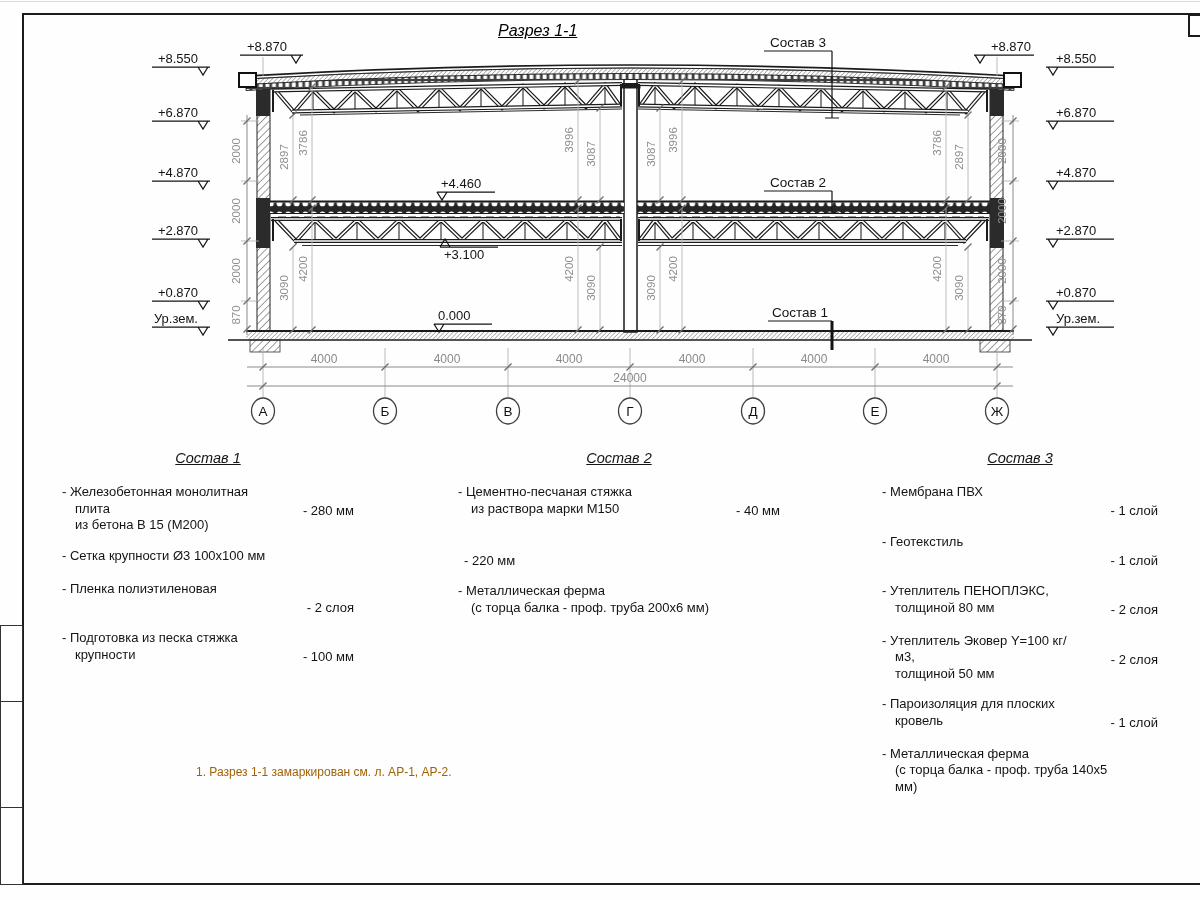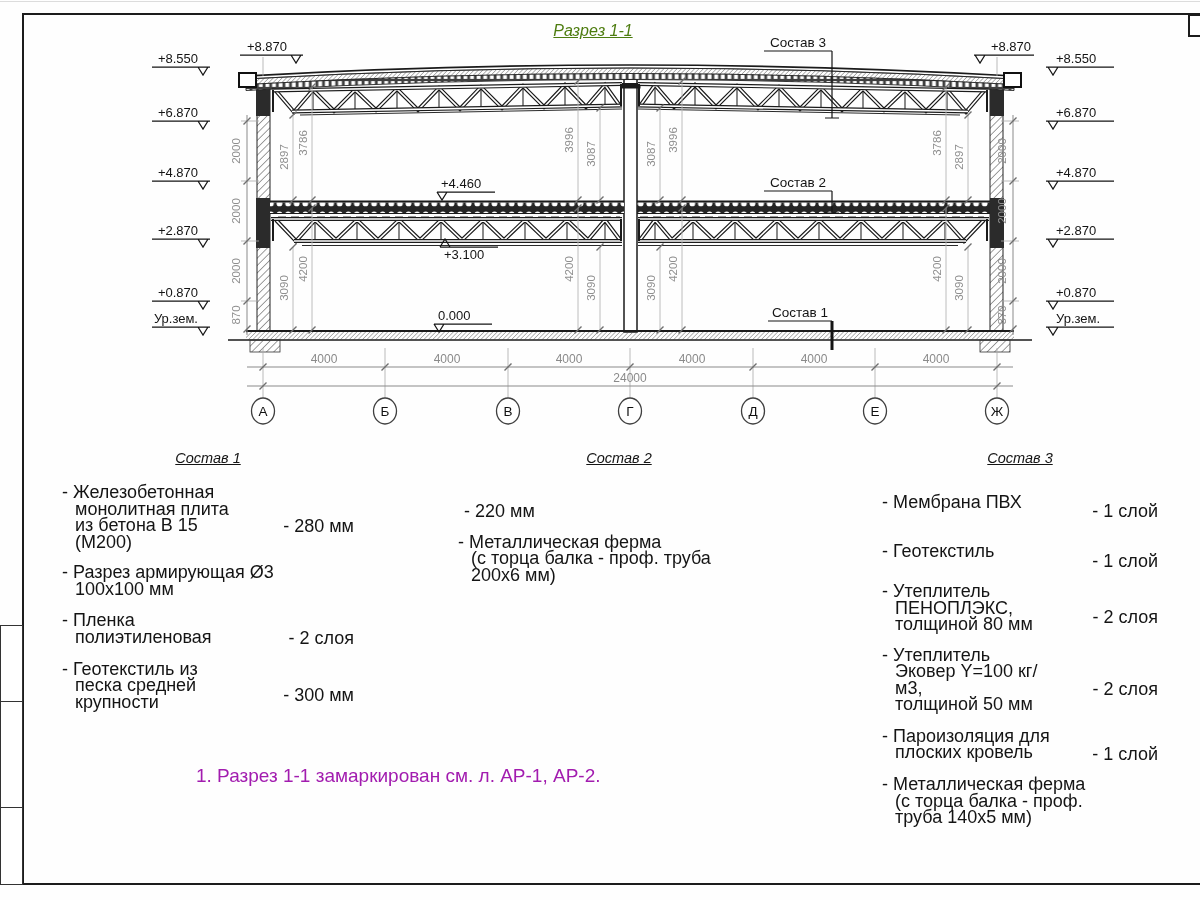--- a/index.html
+++ b/index.html
@@ -5,30 +5,30 @@
   html,body{margin:0;padding:0;background:#fff;}
   .page{position:relative;width:1200px;height:900px;background:#fefefe;
         font-family:"Liberation Sans",sans-serif;overflow:hidden;}
   .abs{position:absolute;}
   .scanline{left:0;top:1px;width:1200px;height:1px;background:#dcdcdc;}
   .frame-top{left:22px;top:13px;width:1178px;border-top:2px solid #1c1c1c;}
   .frame-left{left:22px;top:13px;height:871px;border-left:2px solid #1c1c1c;}
   .frame-bottom{left:22px;top:883px;width:1178px;border-top:2px solid #1c1c1c;}
   .corner-box{left:1188px;top:14px;width:14px;height:19px;border:2px solid #1c1c1c;background:#fff;}
   .stamp-box{left:0;width:21px;border:1px solid #333;background:#fff;}
-  .sheet-title{left:498px;top:22px;width:190px;text-align:center;font-size:16px;
-               font-style:italic;color:#4d7c0f;}
+  .sheet-title{left:498px;top:22px;width:190px;font-size:16px;
+               font-style:italic;color:#000000;}
   .sheet-title span{text-decoration:underline;}
   .comp{position:absolute;color:#141414;}
   .comp-title{text-align:center;font-size:14.5px;font-style:italic;margin-bottom:18px;}
   .comp-title span{text-decoration:underline;}
-  .ci{display:flex;align-items:center;margin-bottom:14px;font-size:18px;line-height:16.5px;gap:36px;}
+  .ci{display:flex;align-items:flex-start;margin-bottom:14px;font-size:13px;line-height:16.5px;gap:36px;}
   .ci-n{white-space:pre-line;padding-left:13px;text-indent:-13px;flex:1;}
   .ci-v{white-space:nowrap;margin-left:6px;margin-top:19px;}
-  .note{left:196px;top:765px;font-size:19px;color:#a21caf;}
+  .note{left:196px;top:765px;font-size:12px;color:#a16207;}
   
   .tr-o{stroke:#1b1b1b;stroke-width:4;fill:none;}
   .tr-i{stroke:#fff;stroke-width:1.7;fill:none;}
   .tv{stroke:#2a2a2a;stroke-width:1.1;fill:none;}
   .thin{stroke:#2a2a2a;stroke-width:1;fill:none;}
   .post{stroke:#1b1b1b;stroke-width:2;fill:none;}
   .dim{stroke:#b7b7b7;stroke-width:.9;fill:none;}
   .dimx{stroke:#a9a9a9;stroke-width:.8;fill:none;}
   .dimt{stroke:#6f6f6f;stroke-width:1.4;fill:none;}
   .chain{stroke:#8a8a8a;stroke-width:1;fill:none;}
@@ -318,36 +318,41 @@
   </svg>
 
   <div class="comp" style="left:62px;top:450px;width:292px;">
     <div class="comp-title"><span>Состав 1</span></div>
     <div class="ci">
       <div class="ci-n">- Железобетонная монолитная плита
 из бетона В 15 (М200)</div>
       <div class="ci-v">- 280 мм</div>
     </div>
     <div class="ci">
-      <div class="ci-n">- Разрез армирующая Ø3 100х100 мм</div>
+      <div class="ci-n">- Сетка крупности Ø3 100х100 мм</div>
       <div class="ci-v"></div>
     </div>
     <div class="ci">
       <div class="ci-n">- Пленка полиэтиленовая</div>
       <div class="ci-v">- 2 слоя</div>
     </div>
     <div class="ci">
-      <div class="ci-n">- Геотекстиль из песка средней
+      <div class="ci-n">- Подготовка из песка стяжка
 крупности</div>
-      <div class="ci-v">- 300 мм</div>
+      <div class="ci-v">- 100 мм</div>
     </div>
   </div>
 
   <div class="comp" style="left:458px;top:450px;width:322px;">
     <div class="comp-title"><span>Состав 2</span></div>
+    <div class="ci">
+      <div class="ci-n">- Цементно-песчаная стяжка
+из раствора марки М150</div>
+      <div class="ci-v">- 40 мм</div>
+    </div>
     <div class="ci">
       <div class="ci-v">- 220 мм</div>
     </div>
     <div class="ci">
       <div class="ci-n">- Металлическая ферма
 (с торца балка - проф. труба 200х6 мм)</div>
       <div class="ci-v"></div>
     </div>
   </div>
 

